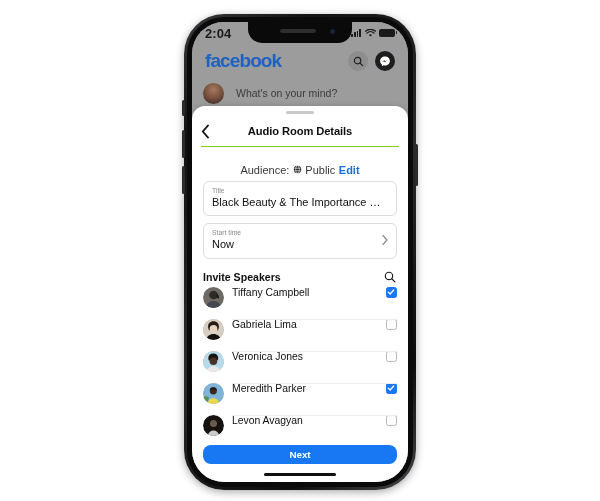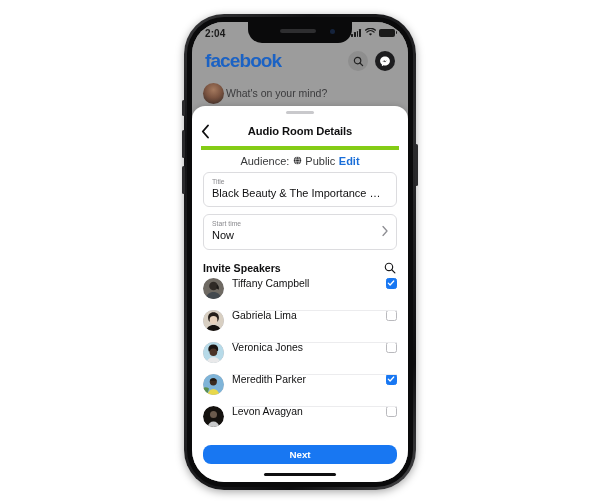--- a/index.html
+++ b/index.html
@@ -104,21 +104,21 @@
   #status-bar {
     position: absolute;
     left: 0; top: 0;
     width: 100%;
     height: 22px;
     display: flex;
     align-items: center;
     justify-content: space-between;
     padding: 0 13px;
     box-sizing: border-box;
-    font-size: 10px;
+    font-size: 13px;
     font-weight: bold;
     color: #1a1a1a;
   }
   #status-time { letter-spacing: 0.1px; }
   #status-icons {
     display: flex;
     align-items: center;
     gap: 3.5px;
   }
   .sig-bars { display: flex; align-items: flex-end; gap: 1px; height: 8px; }
@@ -171,21 +171,21 @@
   #fb-messenger-btn { background: #1d1d1f; }
 
   #fb-composer {
     position: absolute;
     left: 0; top: 56px;
     width: 100%;
     height: 30px;
     display: flex;
     align-items: center;
     padding: 0 11px;
-    gap: 2px;
+    gap: 12px;
     box-sizing: border-box;
   }
   #fb-composer-avatar {
     width: 21px; height: 21px;
     border-radius: 50%;
     background: radial-gradient(circle at 48% 34%, #8d6murky 0 0), #5a3c2e;
     background: radial-gradient(circle at 50% 32%, #a57a5f 0%, #7a5340 46%, #2e2522 100%);
     flex: none;
   }
   #fb-composer-text {
@@ -219,22 +219,22 @@
   }
 
   
   #modal-header {
     position: relative;
     height: 29px;
     flex: none;
     display: flex;
     align-items: center;
     justify-content: center;
-    border-bottom: 4px solid #84cc16;
-    margin: 3px 9px 0;
+    border-bottom: 1px solid #84cc16;
+    margin: 3px 9px 12px;
   }
   #back-button {
     position: absolute;
     left: 0;
     top: 50%;
     transform: translateY(-50%);
     width: 17px;
     height: 20px;
     display: flex;
     align-items: center;

